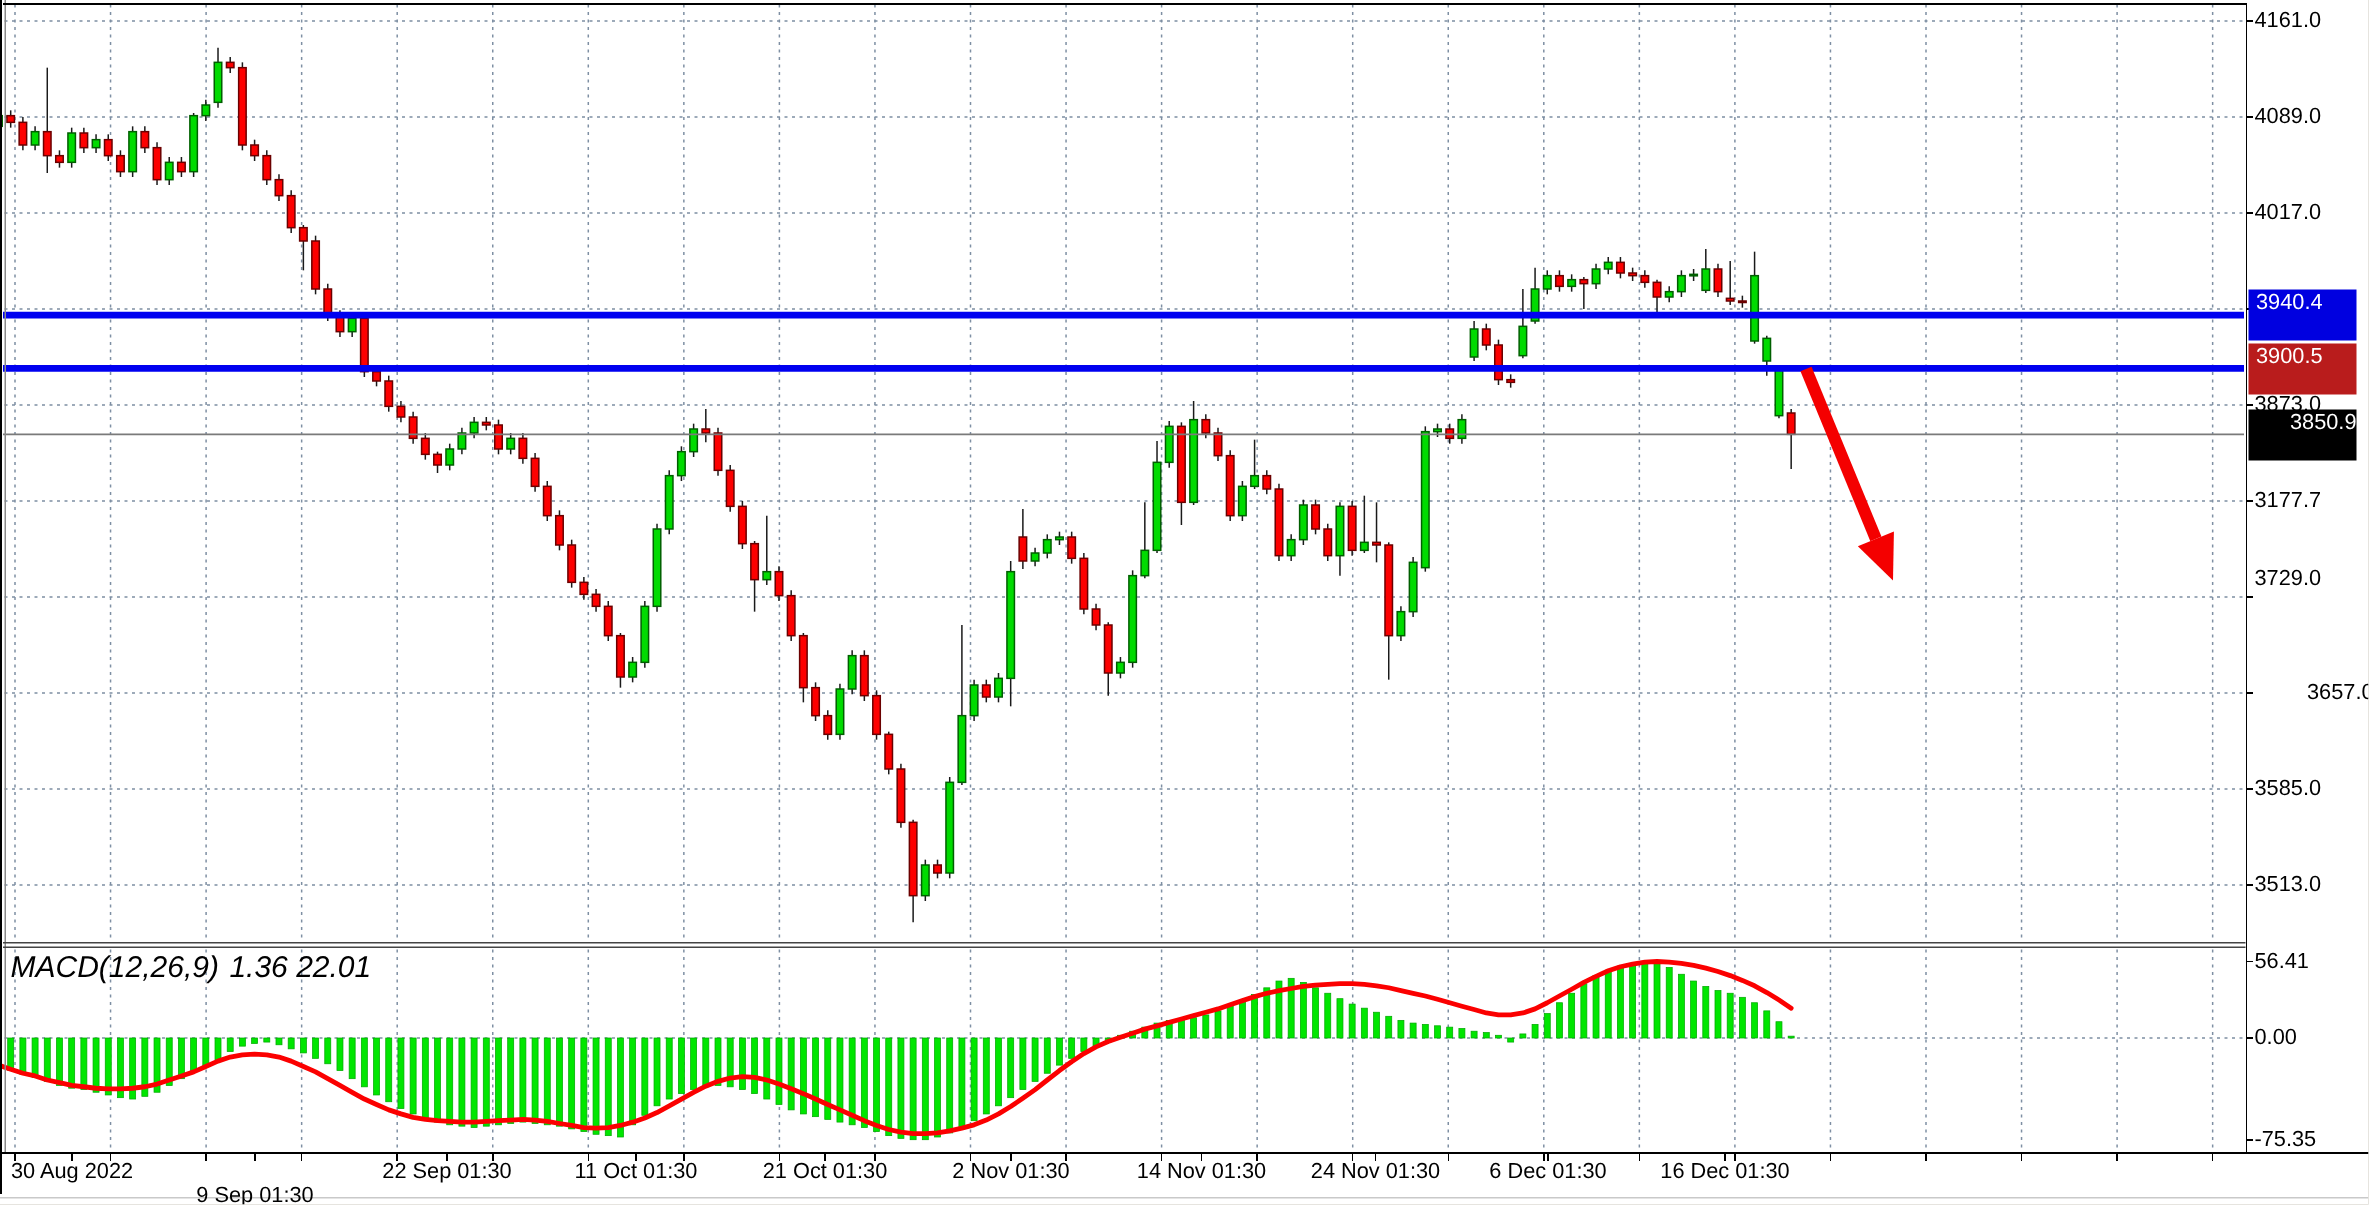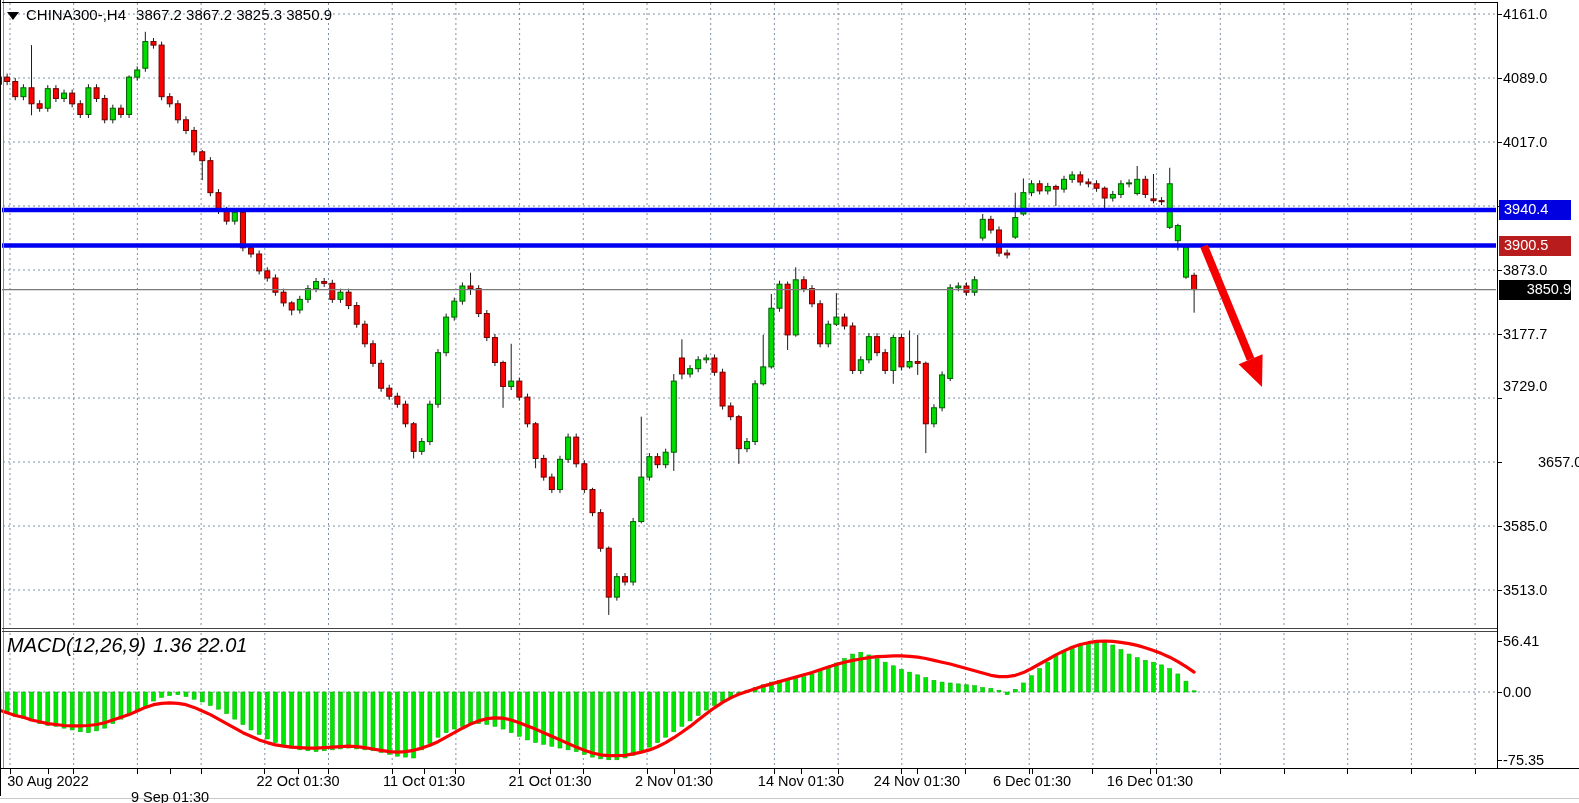--- a/index.html
+++ b/index.html
@@ -5,21 +5,21 @@
   html,body{margin:0;padding:0;background:#d4d0c8;}
   .stage{position:relative;width:1579px;height:803px;background:#ffffff;overflow:hidden;
          font-family:"Liberation Sans",sans-serif;color:#000;}
   svg{position:absolute;left:0;top:0;}
   .title{position:absolute;left:7px;top:6px;font-size:15px;white-space:pre;z-index:30;}
   .tri{display:inline-block;width:0;height:0;border-left:6px solid transparent;
        border-right:6px solid transparent;border-top:8px solid #000;margin-right:7px;
        vertical-align:middle;}
   .macd-title{position:absolute;left:7px;top:634px;font-size:20px;white-space:pre;z-index:30;font-style:italic;}
   .plabel{position:absolute;left:1503px;font-size:14.5px;transform:translateY(-50%);z-index:5;white-space:nowrap;}
-  .badge{position:absolute;left:1499px;width:67px;height:20px;line-height:18px;color:#fff;
+  .badge{position:absolute;left:1499px;width:67px;height:34px;line-height:18px;color:#fff;
          font-size:14.5px;padding-left:5px;transform:translateY(-50%);z-index:10;white-space:nowrap;}
   .mlabel{position:absolute;left:1503px;font-size:14.5px;transform:translateY(-50%);z-index:5;white-space:nowrap;}
   .dlabel{position:absolute;top:773px;font-size:14.5px;transform:translateX(-50%);z-index:5;white-space:nowrap;}
 </style>
 </head>
 <body>
 
 <div class="stage">
   <svg id="chart-svg" width="1579" height="803">
       <g>
@@ -595,21 +595,20 @@
         <line x1="424" y1="769" x2="424" y2="774" stroke="#000000" stroke-width="1" shape-rendering="crispEdges"></line>
         <line x1="550" y1="769" x2="550" y2="774" stroke="#000000" stroke-width="1" shape-rendering="crispEdges"></line>
         <line x1="674" y1="769" x2="674" y2="774" stroke="#000000" stroke-width="1" shape-rendering="crispEdges"></line>
         <line x1="801" y1="769" x2="801" y2="774" stroke="#000000" stroke-width="1" shape-rendering="crispEdges"></line>
         <line x1="917" y1="769" x2="917" y2="774" stroke="#000000" stroke-width="1" shape-rendering="crispEdges"></line>
         <line x1="1032" y1="769" x2="1032" y2="774" stroke="#000000" stroke-width="1" shape-rendering="crispEdges"></line>
         <line x1="1150" y1="769" x2="1150" y2="774" stroke="#000000" stroke-width="1" shape-rendering="crispEdges"></line>
       </g>
     </svg>
 
-  <div class="title"><span class="tri"></span><span>CHINA300-,H4</span><span style="margin-left:10px;">3867.2 3867.2 3825.3 3850.9</span></div>
 
   <div class="macd-title"><span>MACD(12,26,9)</span><span style="margin-left:7px;">1.36 22.01</span></div>
 
   <div id="price-labels">
       <div class="plabel" style="top: 14px;">4161.0</div>
       <div class="plabel" style="top: 78px;">4089.0</div>
       <div class="plabel" style="top: 142px;">4017.0</div>
       <div class="plabel" style="top: 206px;">3945.0</div>
       <div class="plabel" style="top: 270px;">3873.0</div>
       <div class="plabel" style="top: 334px;">3177.7</div>
@@ -622,21 +621,21 @@
       <div class="badge" style="top: 289.644px; background: rgb(0, 0, 0); text-align: right;">3850.9</div>
     </div>
   <div id="macd-labels">
       <div class="mlabel" style="top: 641px;">56.41</div>
       <div class="mlabel" style="top: 692px;">0.00</div>
       <div class="mlabel" style="top: 760.124px;">-75.35</div>
     </div>
   <div id="time-labels">
       <div class="dlabel" style="left: 48px;">30 Aug 2022</div>
       <div class="dlabel" style="left: 170px; margin-top: 16px;">9 Sep 01:30</div>
-      <div class="dlabel" style="left: 298px;">22 Oct 01:30</div>
+      <div class="dlabel" style="left: 298px;">22 Sep 01:30</div>
       <div class="dlabel" style="left: 424px;">11 Oct 01:30</div>
       <div class="dlabel" style="left: 550px;">21 Oct 01:30</div>
       <div class="dlabel" style="left: 674px;">2 Nov 01:30</div>
       <div class="dlabel" style="left: 801px;">14 Nov 01:30</div>
       <div class="dlabel" style="left: 917px;">24 Nov 01:30</div>
       <div class="dlabel" style="left: 1032px;">6 Dec 01:30</div>
       <div class="dlabel" style="left: 1150px;">16 Dec 01:30</div>
     </div>
 </div>
 

